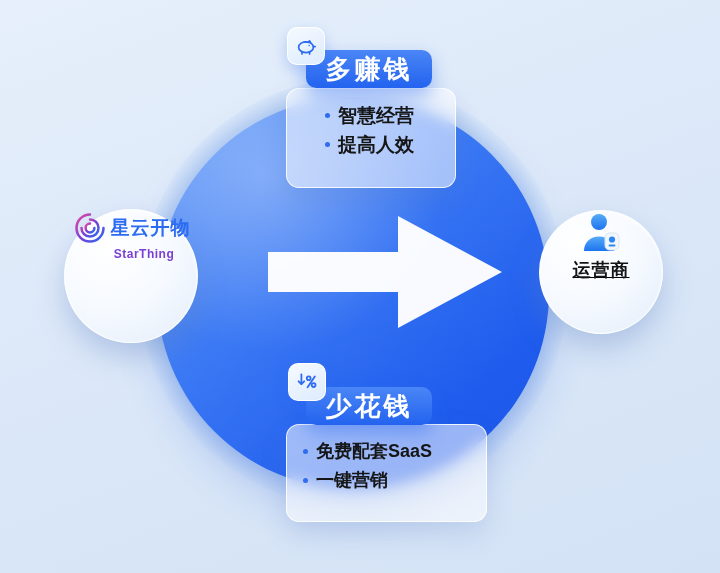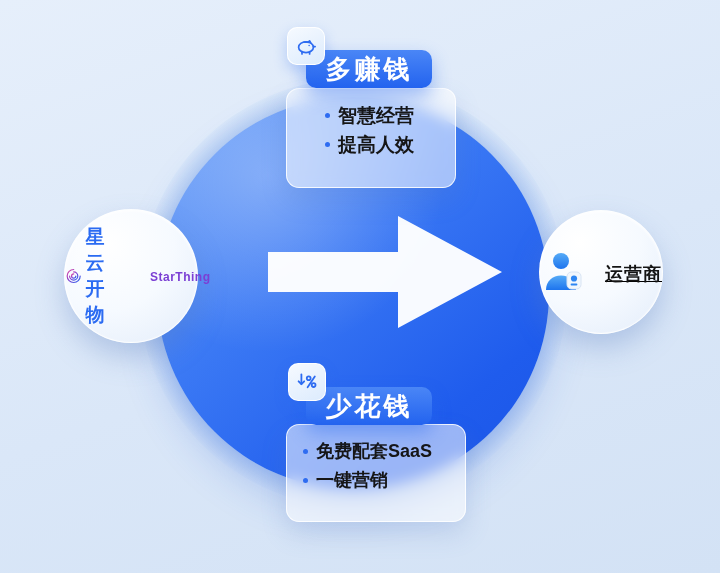--- a/index.html
+++ b/index.html
@@ -40,23 +40,23 @@
   .arrow-layer { position: absolute; left: 0; top: 0; pointer-events: none; }
 
   
   .node {
     position: absolute;
     border-radius: 50%;
     background: radial-gradient(circle at 32% 26%, #ffffff 0%, #f6faff 50%, #e2ecfa 100%);
     box-shadow: 0 14px 28px rgba(96, 132, 196, 0.35), inset 0 1px 3px rgba(255,255,255,0.95);
     border: 1px solid rgba(255,255,255,0.85);
     display: flex;
-    flex-direction: row;
+    flex-direction: column;
     align-items: center;
-    justify-content: space-between;
+    justify-content: flex-start;
   }
   .node-brand { left: 64px; top: 209px; width: 134px; height: 134px; }
   .node-operator { left: 539px; top: 210px; width: 124px; height: 124px; text-decoration: underline; }
 
   .brand-row { display: flex; align-items: center; gap: 3px; }
   .brand-name { color: #2b6bf2; font-size: 19px; font-weight: 700; letter-spacing: 1px; }
   .brand-subtitle { color: #7b3fd4; font-size: 12px; font-weight: 600; margin-top: 1px; margin-left: 26px; letter-spacing: 0.5px; }
 
   .operator-label { color: #141414; font-size: 18px; font-weight: 700; margin-top: 3px; letter-spacing: 1px; }
 
@@ -93,21 +93,21 @@
     border-radius: 13px;
     background: rgba(255,255,255,0.55);
     border: 1.5px solid rgba(255,255,255,0.85);
     backdrop-filter: blur(7px);
     -webkit-backdrop-filter: blur(7px);
     box-shadow: 0 12px 26px rgba(88, 126, 196, 0.20);
     z-index: 4;
     text-align: right;
   }
   .panel-earn { left: 286px; top: 88px; width: 170px; height: 100px; padding: 12px 6px 0 38px; }
-  .panel-save { left: 286px; top: 424px; width: 180px; height: 98px; padding: 12px 4px 0 16px; }
+  .panel-save { left: 286px; top: 424px; width: 201px; height: 98px; padding: 12px 4px 0 16px; }
 
   .feature-list { list-style: none; }
   .feature-list li {
     display: flex; align-items: center;
     line-height: 29px;
     color: #161616;
     font-weight: 600;
     white-space: nowrap;
   }
   .panel-earn .feature-list li { font-size: 19px; }

